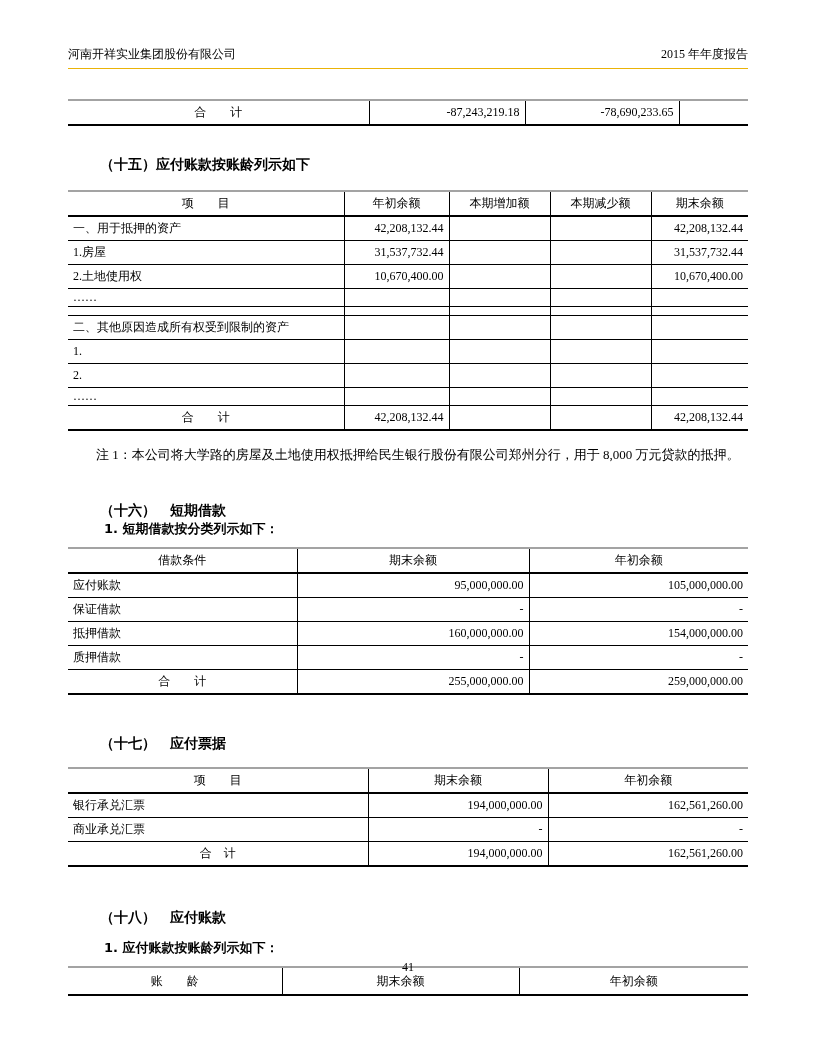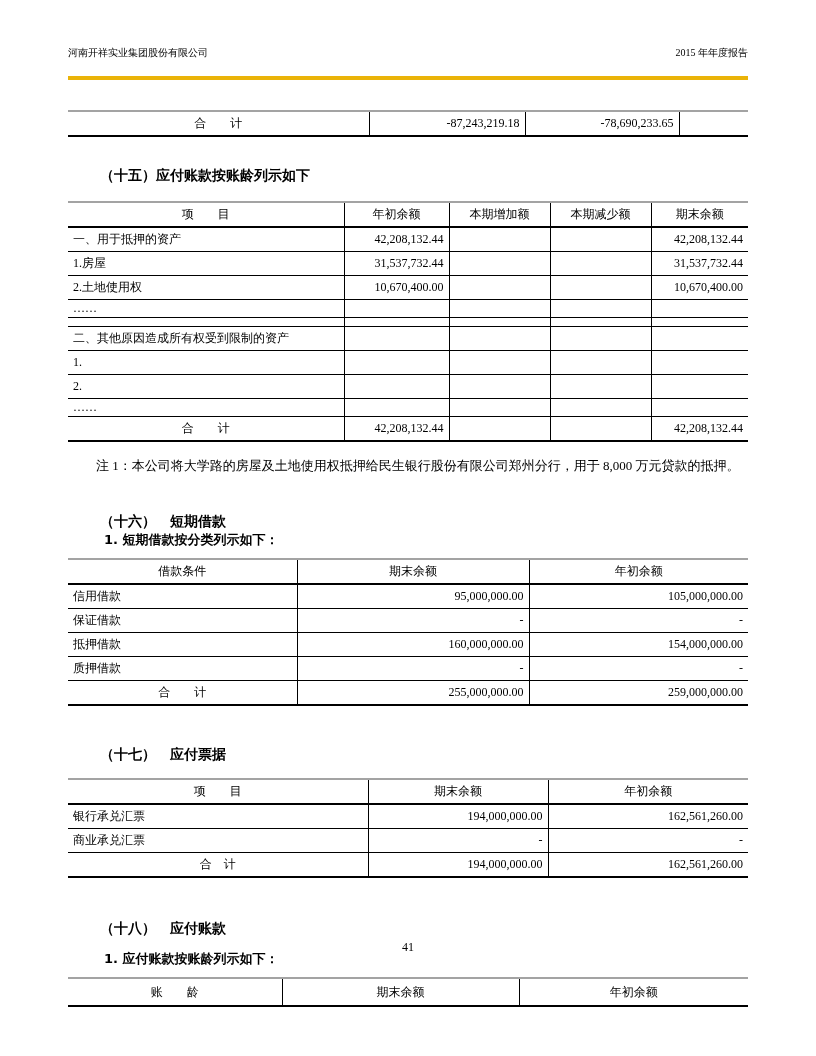--- a/index.html
+++ b/index.html
@@ -9,23 +9,23 @@
     background:#ffffff;
     color:#000;
     font-family:"Liberation Serif","DejaVu Serif",serif;
     box-sizing:border-box;
     padding:46px 68px 0 68px;
     overflow:hidden;
   }
   
   .hdr {
     display:flex; justify-content:space-between; align-items:flex-end;
-    border-bottom:4px solid #eab308;
-    padding-bottom:16px;
-    font-size:10px;
+    border-bottom:1px solid #eab308;
+    padding-bottom:5px;
+    font-size:12px;
   }
   
   table.doc {
     border-collapse:collapse; table-layout:fixed;
     width:680px;
     border-top:2px solid #a3a3a3;
     border-bottom:2px solid #000;
   }
   table.doc th, table.doc td {
     border:1px solid #000;
@@ -63,21 +63,21 @@
   .mt-note { margin-top:15px; }
   .mt-s16  { margin-top:38px; }
   .mt-sub16{ }
   .mt-tbl16{ margin-top:9px;  }
   .mt-s17  { margin-top:40px; }
   .mt-tbl17{ margin-top:14px; }
   .mt-s18  { margin-top:42px; }
   .mt-sub18{ margin-top:12px; }
   .mt-tbl18{ margin-top:9px;  }
   .footer {
-    position:absolute; left:0; right:0; top:940px;
+    position:absolute; left:0; right:0; top:960px;
     text-align:center; font-size:12px;
   }
 </style>
 </head>
 <body>
 
 <div class="page">
 
   <div class="hdr">
     <span>河南开祥实业集团股份有限公司</span>
@@ -207,21 +207,21 @@
       </colgroup>
     <thead>
       <tr>
         <th>借款条件</th>
         <th>期末余额</th>
         <th>年初余额</th>
       </tr>
     </thead>
     <tbody>
       <tr>
-        <td>信用借款</td>
+        <td>应付账款</td>
         <td class="num">95,000,000.00</td>
         <td class="num">105,000,000.00</td>
       </tr>
       <tr>
         <td>保证借款</td>
         <td class="num">-</td>
         <td class="num">-</td>
       </tr>
       <tr>
         <td>抵押借款</td>

